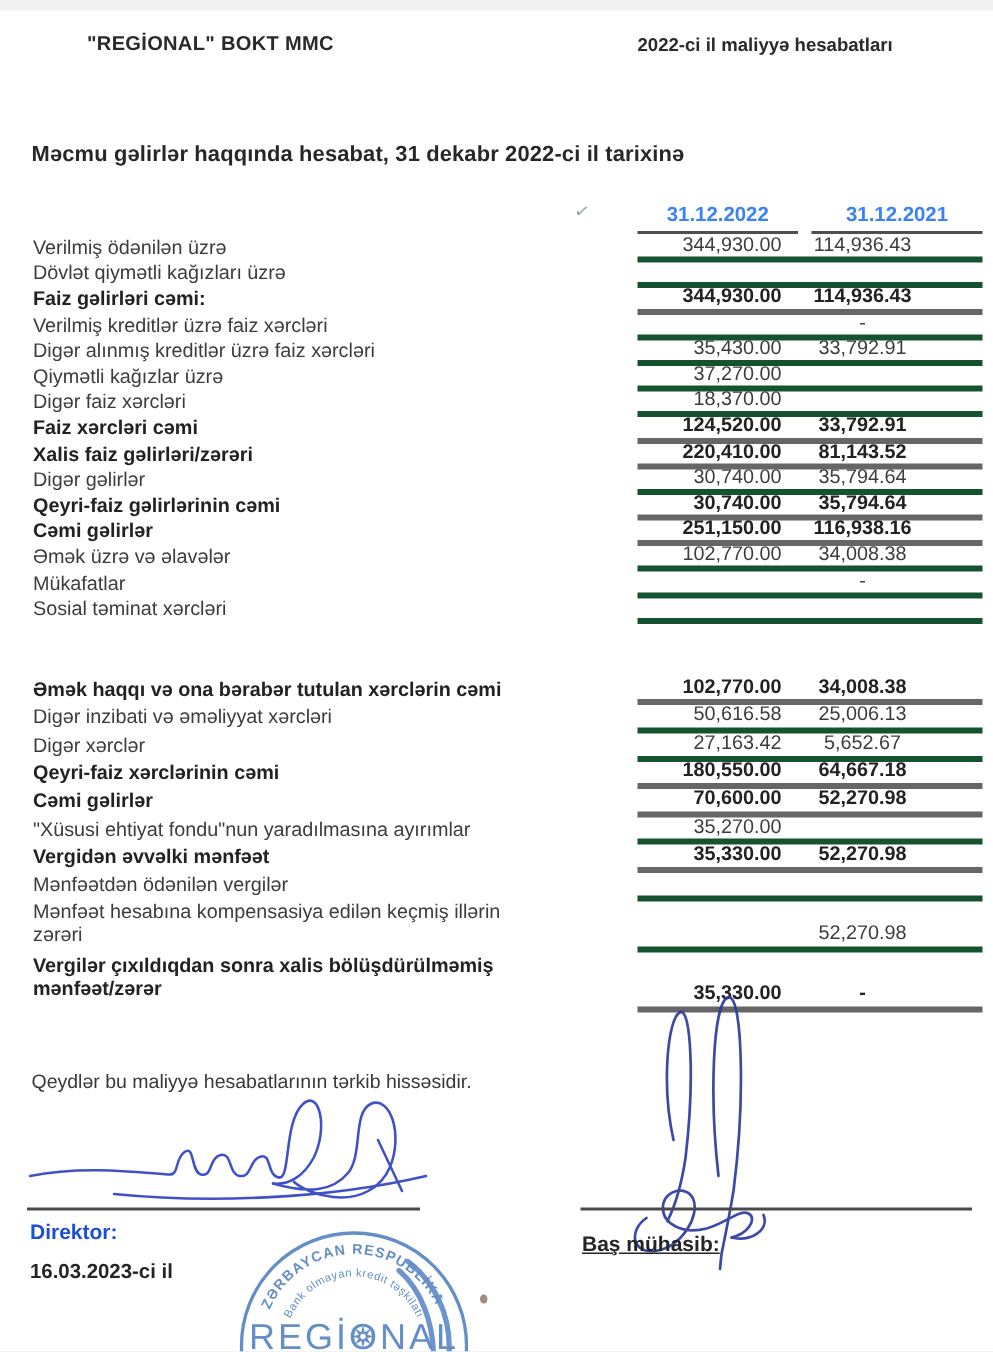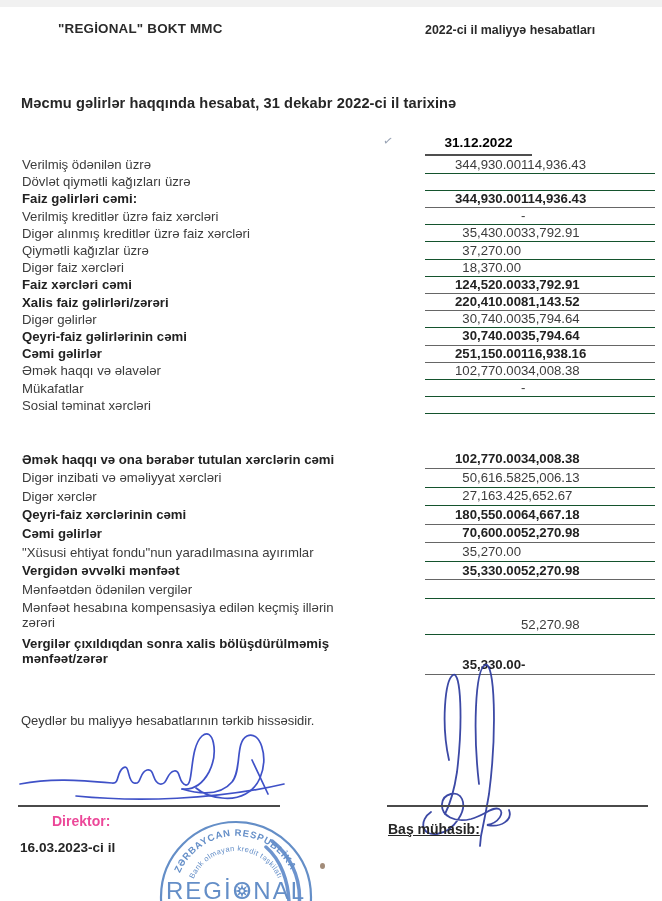--- a/index.html
+++ b/index.html
@@ -10,45 +10,45 @@
     color:#3c3c3c;-webkit-font-smoothing:antialiased;
   }
   .scan-top{position:absolute;top:0;left:0;right:0;height:7px;background:#f1f1f1;}
   .doc-header{position:absolute;top:0;left:0;right:0;height:44px;}
   .company-name{position:absolute;top:21px;left:58px;font-size:13.4px;font-weight:bold;color:#2a2a2a;letter-spacing:.2px;}
   .header-right{position:absolute;top:23px;left:425px;font-size:12.4px;font-weight:bold;color:#2a2a2a;}
   .report-title{position:absolute;top:95px;left:21px;font-size:14.6px;font-weight:bold;color:#272727;letter-spacing:.1px;}
 
   .income-table{position:absolute;top:135px;left:22px;width:633px;}
   .thead{display:flex;margin-left:403px;width:230px;height:21px;}
-  .hcell{font-weight:bold;font-size:13.6px;color:#000000;text-align:center;border-bottom:2px solid #4f4f4f;}
+  .hcell{font-weight:bold;font-size:13.6px;color:#3b82f6;text-align:center;border-bottom:2px solid #4f4f4f;}
   .hcell.h1{width:107px;margin-right:9px;}
   .hcell.h2c{width:114px;}
   .row{display:flex;height:17.2px;align-items:center;}
   .row.b2{height:18.6px;}
   .row.spacer{height:36px;}
   .row .label{flex:1;font-size:13.2px;line-height:15px;white-space:pre-line;padding-right:6px;}
   .row.bold .label{font-weight:bold;color:#222;}
-  .row .vals{width:230px;height:100%;display:flex;align-items:center;border-bottom:1px solid #14532d;}
+  .row .vals{width:230px;height:100%;display:flex;align-items:center;border-bottom:4px solid #14532d;}
   .row.bold .vals{border-bottom-color:#666;}
   .row .v1{width:96px;text-align:right;font-size:13.2px;}
-  .row .v2{flex:1;text-align:left;font-size:13.2px;padding-right:26px;}
+  .row .v2{flex:1;text-align:center;font-size:13.2px;padding-right:26px;}
   .row.bold .v1,.row.bold .v2{font-weight:bold;color:#222;}
   .row.tall{height:36px;align-items:flex-end;gap:12px;}
   .row.tall .label{align-self:flex-start;padding-top:1px;}
   .row.tall .vals{align-items:flex-end;}
   .row.tall .v1,.row.tall .v2{padding-bottom:2px;}
   .row.tall.bold{height:40px;}
 
   .notes-line{position:absolute;top:713px;left:21px;font-size:13px;color:#383838;}
 
   .sig-line{position:absolute;height:0;border-top:2px solid #4a4a4a;}
   .sig-line.left{top:805px;left:18px;width:262px;}
   .sig-line.right{top:805px;left:387px;width:261px;}
-  .director-label{position:absolute;top:813px;left:20px;font-size:14px;font-weight:bold;color:#ec4899;margin-left:32px;}
+  .director-label{position:absolute;top:813px;left:20px;font-size:14px;font-weight:bold;color:#1d4ed8;}
   .accountant-label{position:absolute;top:821px;left:388px;font-size:14px;font-weight:bold;color:#252525;text-decoration:underline;}
   .date-label{position:absolute;top:840px;left:20px;font-size:13.6px;font-weight:bold;color:#252525;}
 
   .sig-svg{position:absolute;pointer-events:none;}
   .sig-svg.left{left:16px;top:726px;}
   .sig-svg.right{left:405px;top:660px;}
   .stamp-svg{position:absolute;left:150px;top:811px;}
   .stamp-svg text{font-family:"Liberation Sans","DejaVu Sans",sans-serif;}
   .stamp-center{font-family:"Liberation Serif","DejaVu Serif",serif;}
 
@@ -66,20 +66,21 @@
     <div class="header-right">2022-ci il maliyyə hesabatları</div>
   </div>
 
   <div class="report-title">Məcmu gəlirlər haqqında hesabat, 31 dekabr 2022-ci  il tarixinə</div>
 
   <span class="pen-tick">✓</span>
 
   <div class="income-table">
     <div class="thead">
       <div class="hcell h1">31.12.2022</div>
+      <div class="hcell h2c">31.12.2021</div>
     </div>
     <div>
         <div class="row">
       <span class="label">Verilmiş ödənilən üzrə</span>
       <span class="vals">
         <span class="v1">344,930.00</span>
         <span class="v2">114,936.43</span>
       </span>
     </div>
         <div class="row">
@@ -153,21 +154,21 @@
       </span>
     </div>
         <div class="row bold">
       <span class="label">Cəmi gəlirlər</span>
       <span class="vals">
         <span class="v1">251,150.00</span>
         <span class="v2">116,938.16</span>
       </span>
     </div>
         <div class="row">
-      <span class="label">Əmək haqqı və əlavələr</span>
+      <span class="label">Əmək üzrə və əlavələr</span>
       <span class="vals">
         <span class="v1">102,770.00</span>
         <span class="v2">34,008.38</span>
       </span>
     </div>
         <div class="row">
       <span class="label">Mükafatlar</span>
       <span class="vals">
         <span class="v1"></span>
         <span class="v2">-</span>

